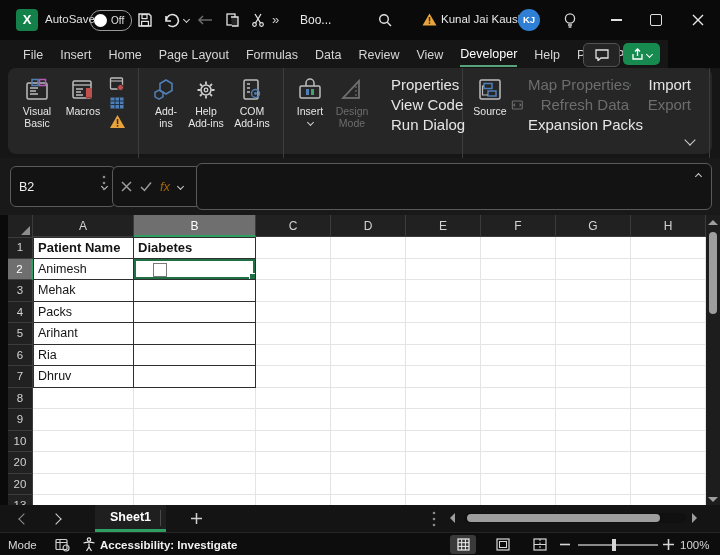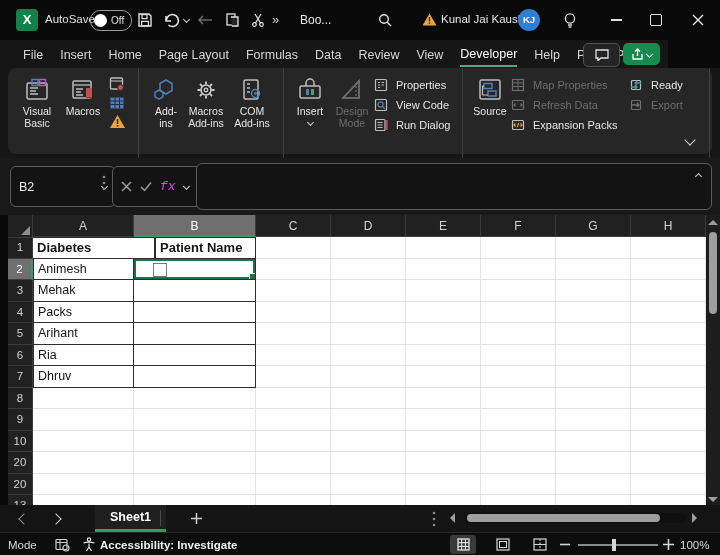--- a/index.html
+++ b/index.html
@@ -40,32 +40,32 @@
   .ribbon{position:absolute;top:68px;left:0;width:720px;height:90px;background:#161616}
   .rpanel{position:absolute;left:8px;top:0;width:704px;height:86px;background:#262626;border-radius:8px;display:flex}
   .rgroup{position:relative;height:100%;border-right:1px solid #3d3d3d;display:flex;align-items:flex-start;padding:5px 4px 16px 6px}
   .rgroup:last-of-type{border-right:none}
   .rlabel{position:absolute;bottom:3px;left:0;right:0;text-align:center;font-size:10.5px;color:#b8b8b8}
   .bb{width:46px;display:flex;flex-direction:column;align-items:center;text-align:center;
       font-size:10.5px;line-height:12px;color:#e6e6e6;padding-top:2px}
   .bb.narrow{width:34px}
   .bicon{height:30px;display:flex;align-items:center;justify-content:center}
   .scol{display:flex;flex-direction:column;gap:3px;padding-top:3px}
-  .sb{display:flex;align-items:center;gap:8px;font-size:11px;color:#e6e6e6;height:17px;white-space:nowrap}
+  .sb{display:flex;align-items:center;gap:17px;font-size:15px;color:#e6e6e6;height:17px;white-space:nowrap}
   .dis{color:#6d6d6d}
   .collapse-chev{position:absolute;right:18px;bottom:10px}
 
   
   .frow{position:absolute;top:158px;left:0;width:720px;height:57px;background:#191919}
   .fbox{position:absolute;background:#131313;border:1px solid #5a5a5a;border-radius:6px}
   .namebox{left:10px;top:8px;width:88px;height:39px;display:flex;align-items:center;font-size:12.5px;color:#f0f0f0;padding:0 8px}
   .namebox .chev{margin-left:auto}
   .vdots{position:absolute;left:102px;top:17px}
   .fxbox{left:112px;top:8px;width:78px;height:39px;display:flex;align-items:center;gap:8px;padding:0 8px}
-  .fxtext{font-family:Liberation Mono, monospace;font-style:italic;font-size:13px;color:#d946ef}
+  .fxtext{font-family:Liberation Sans, sans-serif;font-style:italic;font-size:13px;color:#a16207}
   .formulabox{left:196px;top:5px;width:514px;height:45px}
   .formulabox .chev{position:absolute;right:10px;top:10px}
   .formula-text{position:absolute;left:8px;top:6px;font-size:12px;color:#e8e8e8}
 
   
   .gridwrap{position:absolute;top:215px;left:8px;width:698px;height:290px;background:#fff;overflow:hidden}
   .chrow{display:flex;height:22px}
   .corner{width:25px;height:22px;background:#212121;border-right:1px solid #3c3c3c;border-bottom:1px solid #3c3c3c;position:relative}
   .corner .tri-corner{position:absolute;right:2px;bottom:2px;width:0;height:0;
                       border-bottom:9px solid #8d8d8d;border-left:9px solid transparent}
@@ -293,21 +293,21 @@
       <div class="bb">
         <div class="bicon">
           <svg width="26" height="26" viewBox="0 0 26 26">
               <circle cx="13" cy="13" r="5" fill="none" stroke="#cfcfcf" stroke-width="1.6"></circle>
               <circle cx="13" cy="13" r="1.8" fill="none" stroke="#cfcfcf" stroke-width="1.3"></circle>
               <g stroke="#cfcfcf" stroke-width="1.8">
                 <path d="M13 4.5v3M13 18.5v3M4.5 13h3M18.5 13h3M7 7l2.1 2.1M16.9 16.9 19 19M19 7l-2.1 2.1M9.1 16.9 7 19"></path>
               </g>
             </svg>
         </div>
-        <span>Macros Add-ins</span>
+        <span>Help Add-ins</span>
       </div>
       <div class="bb">
         <div class="bicon">
           <svg width="26" height="26" viewBox="0 0 26 26">
               <rect x="5" y="3" width="14" height="19" rx="1.5" fill="none" stroke="#bdbdbd" stroke-width="1.5"></rect>
               <path d="M8 7h3M8 11h3M8 15h3" stroke="#bdbdbd" stroke-width="1.3"></path>
               <circle cx="16.5" cy="16.5" r="4" fill="none" stroke="#4f7fb5" stroke-width="1.5"></circle>
               <circle cx="16.5" cy="16.5" r="1.4" fill="#4f7fb5"></circle>
             </svg>
         </div>
@@ -403,21 +403,21 @@
           <span>Expansion Packs</span>
         </div>
       </div>
       <div class="scol" style="width:62px">
         <div class="sb">
           <svg width="14" height="14" viewBox="0 0 14 14">
               <rect x="2.5" y="2.5" width="9" height="9" rx="1" fill="none" stroke="#bdbdbd" stroke-width="1.2"></rect>
               <path d="M12 5H6M8 3 6 5l2 2" stroke="#3e8fc4" stroke-width="1.3" fill="none"></path>
               <path d="M2 9h6M6 7l2 2-2 2" stroke="#4aa06a" stroke-width="1.3" fill="none"></path>
             </svg>
-          <span>Ready</span>
+          <span>Import</span>
         </div>
         <div class="sb dis">
           <svg width="14" height="14" viewBox="0 0 14 14">
               <rect x="2.5" y="2.5" width="9" height="9" rx="1" fill="none" stroke="#6d6d6d" stroke-width="1.2"></rect>
               <path d="M2 7h8M8 5l2 2-2 2" stroke="#6d6d6d" stroke-width="1.3" fill="none"></path>
             </svg>
           <span>Export</span>
         </div>
       </div>
       <div class="rlabel">XML</div>
@@ -467,22 +467,22 @@
         <div class="ch" style="width: 75px;">D</div>
         <div class="ch" style="width: 75px;">E</div>
         <div class="ch" style="width: 75px;">F</div>
         <div class="ch" style="width: 75px;">G</div>
         <div class="ch" style="width: 75px;">H</div>
       </div>
   </div>
   <div id="grid-body">
       <div class="grow">
         <div class="rh">1</div>
+        <div class="cell tbl tl tt hdr" style="width: 101px;">Patient Name</div>
         <div class="cell tbl tt hdr" style="width: 122px;">Diabetes</div>
-        <div class="cell tbl tl tt hdr" style="width: 101px;">Patient Name</div>
         <div class="cell" style="width: 75px;"></div>
         <div class="cell" style="width: 75px;"></div>
         <div class="cell" style="width: 75px;"></div>
         <div class="cell" style="width: 75px;"></div>
         <div class="cell" style="width: 75px;"></div>
         <div class="cell" style="width: 75px;"></div>
       </div>
       <div class="grow">
         <div class="rh sel">2</div>
         <div class="cell tbl tl" style="width: 101px;">Animesh</div>

